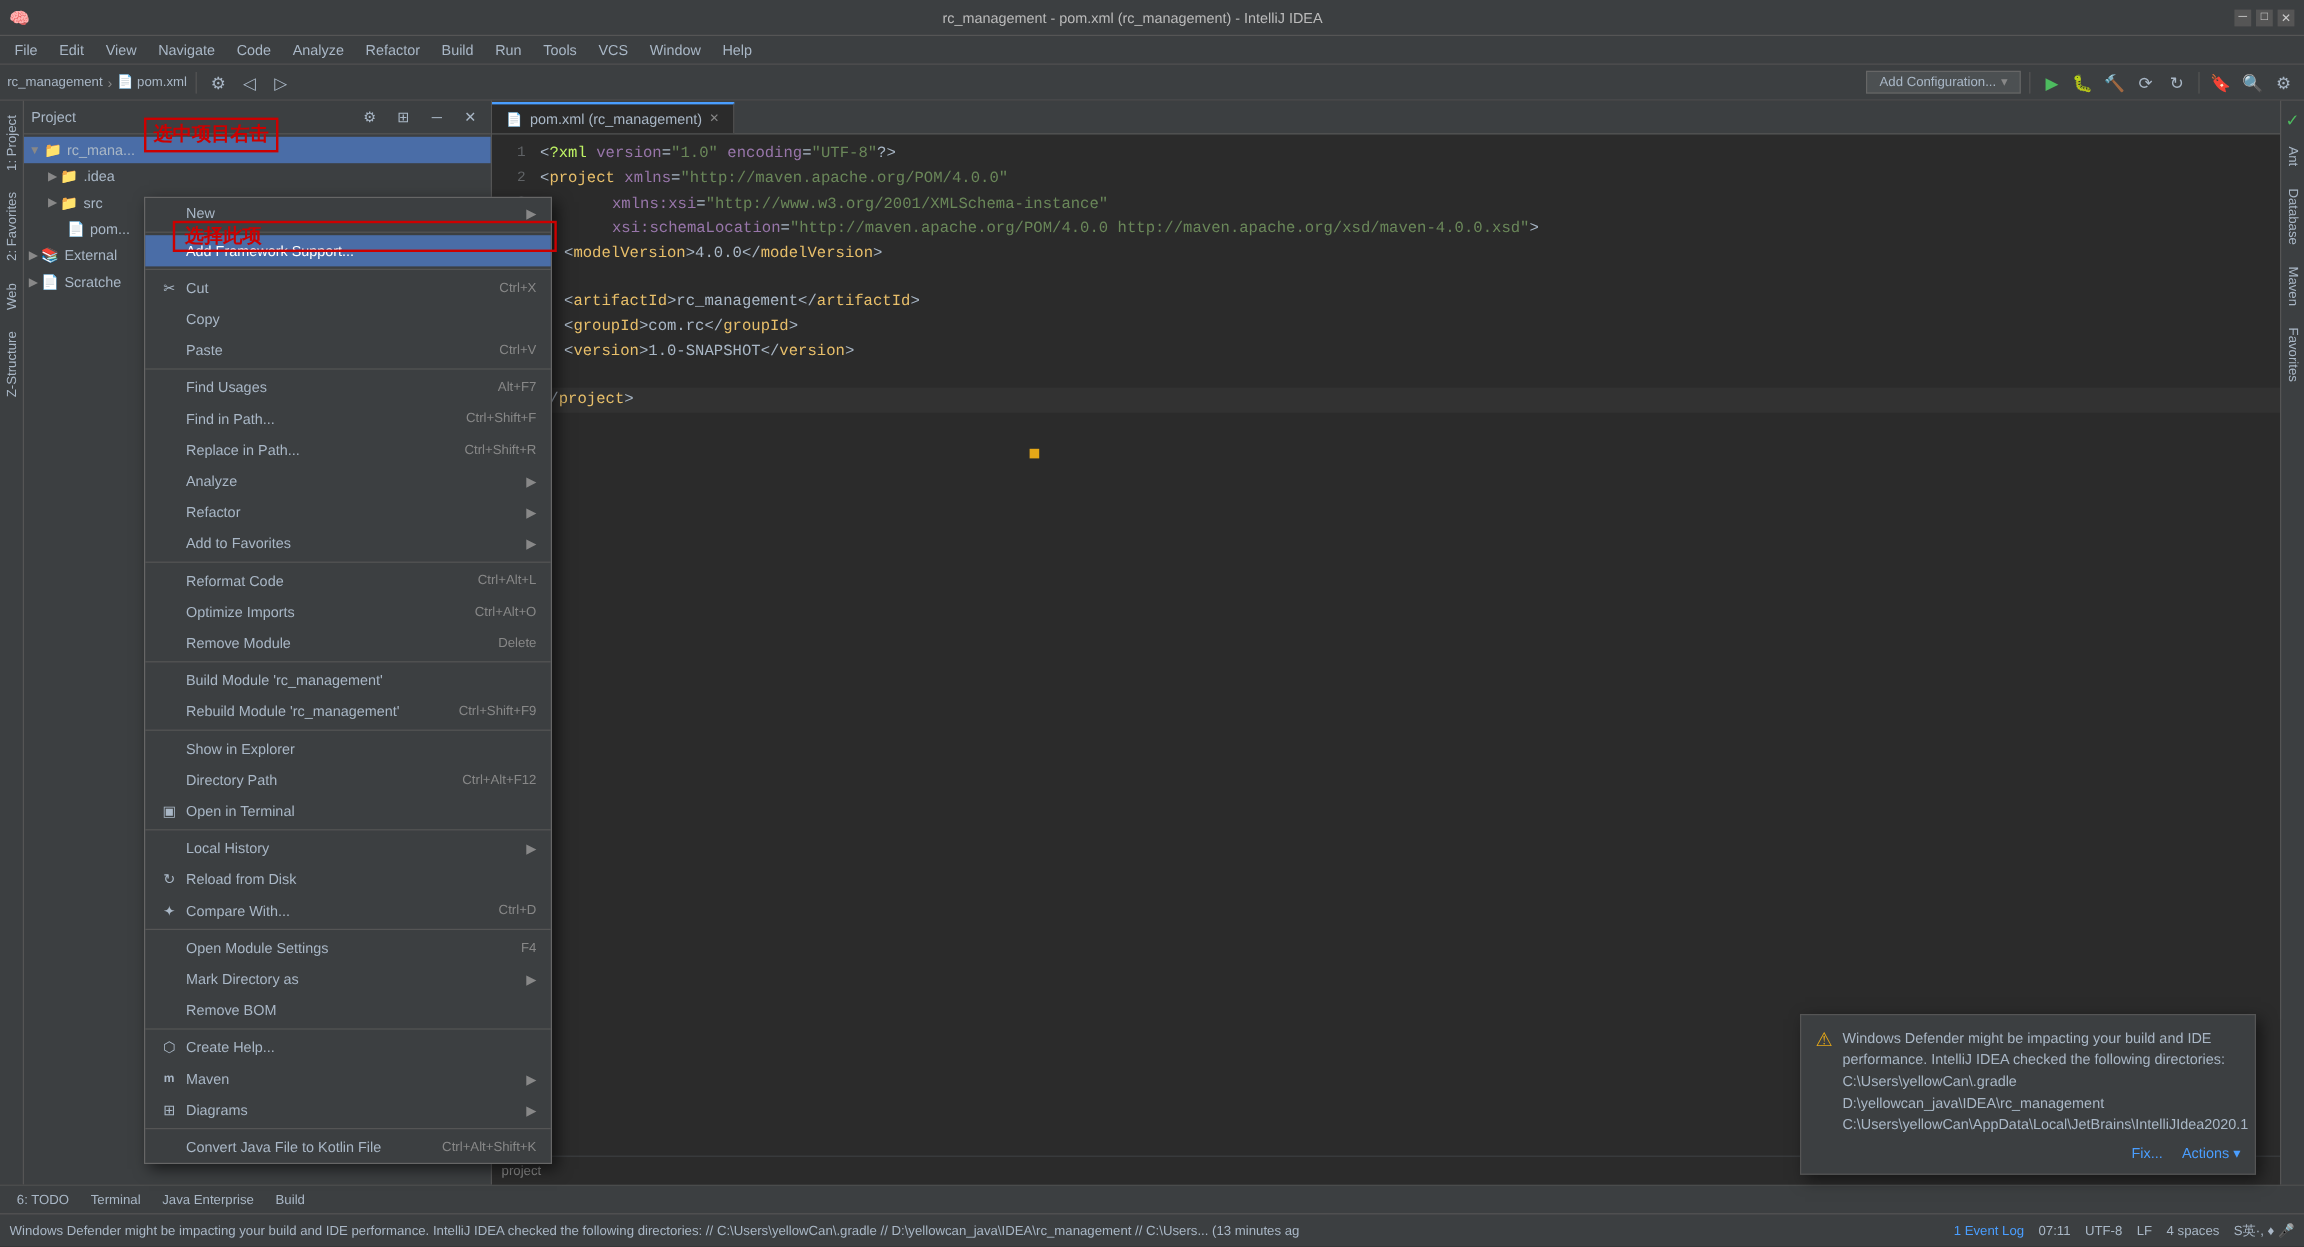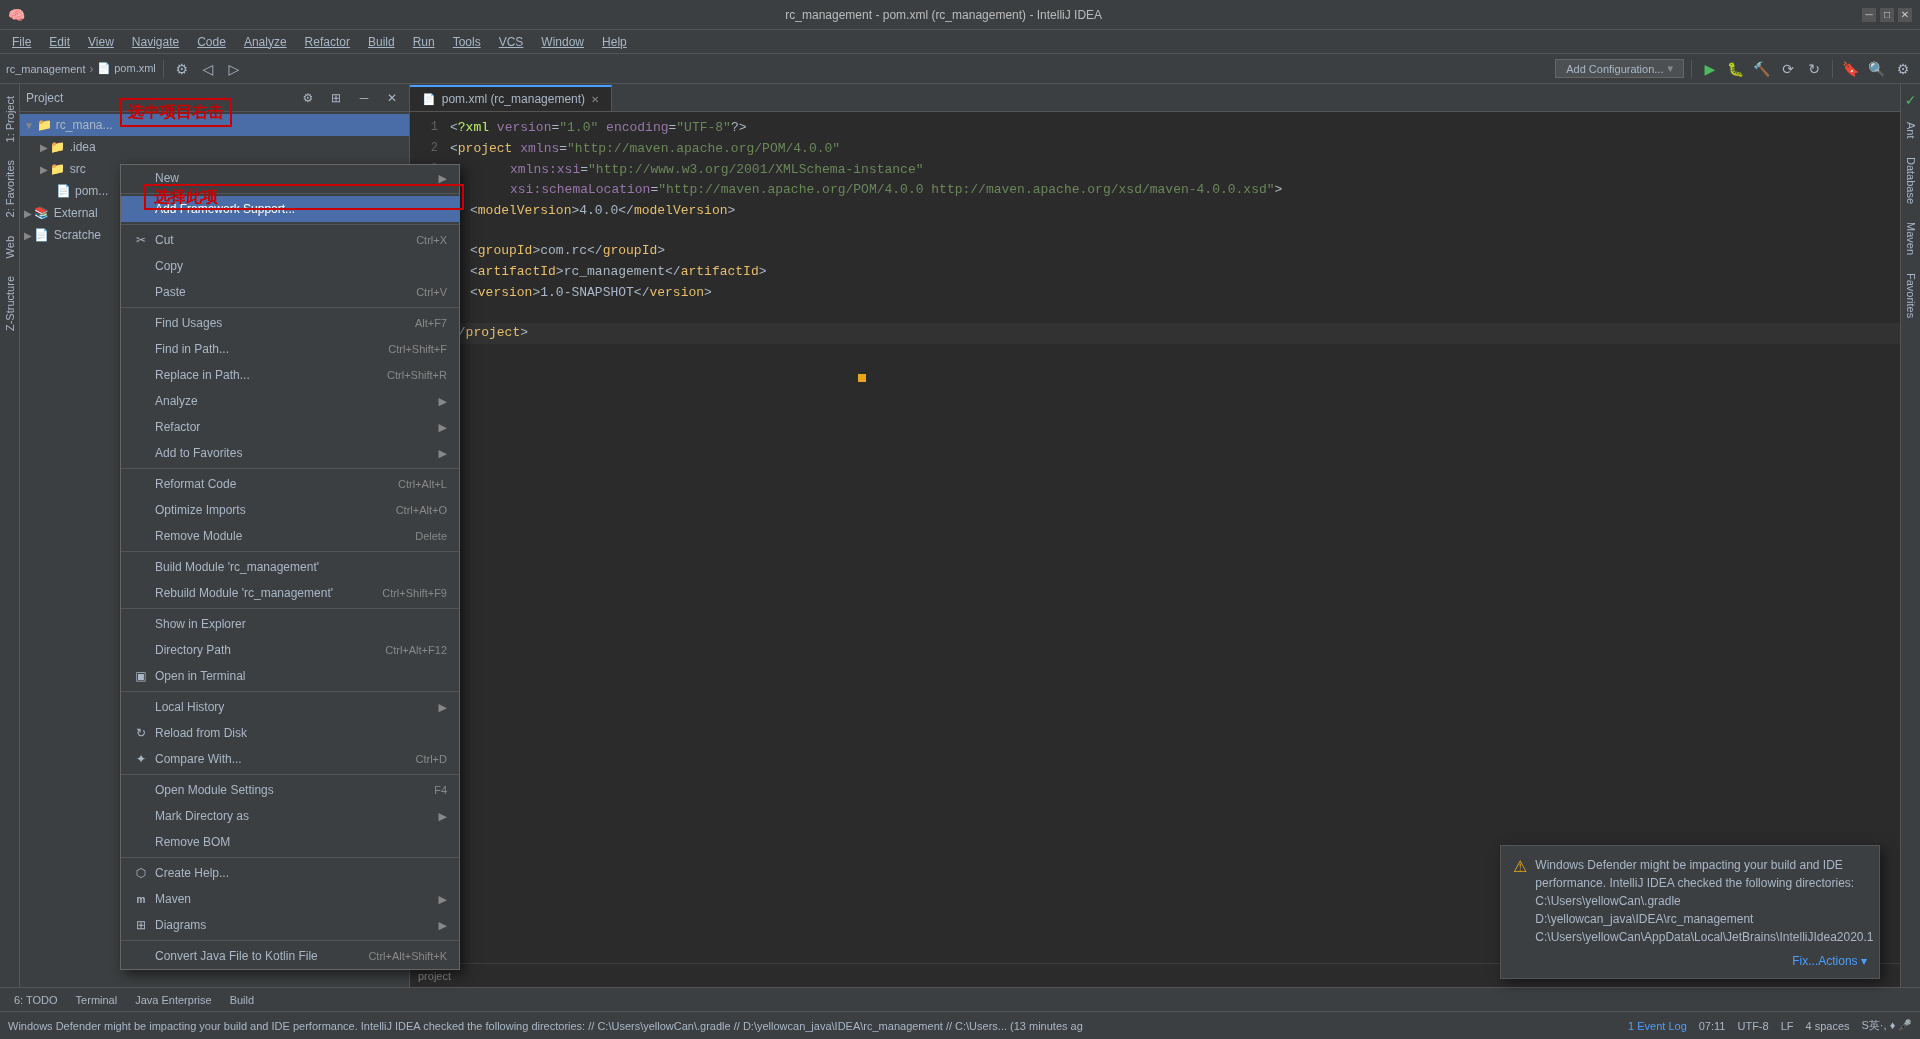--- a/index.html
+++ b/index.html
@@ -53,21 +53,20 @@
 
     
     #menubar {
       height: 24px;
       background: #3c3f41;
       display: flex;
       align-items: center;
       padding: 0 4px;
       border-bottom: 1px solid #555;
       gap: 2px;
-      text-decoration: underline;
     }
     .menu-item {
       padding: 2px 8px;
       color: #a9b7c6;
       cursor: pointer;
       font-size: 12px;
     }
 
     
     #toolbar {
@@ -407,21 +406,21 @@
     }
     #notif-text {
       font-size: 12px;
       color: #a9b7c6;
       line-height: 1.5;
       flex: 1;
     }
     #notif-actions {
       display: flex;
       justify-content: flex-end;
-      gap: 0;
+      gap: 16px;
       margin-top: 8px;
     }
     .notif-action {
       color: #4a9eff;
       cursor: pointer;
       font-size: 12px;
     }
   </style>
 </head>
 <body>
@@ -781,26 +780,26 @@
       </div>
       <div class="code-line">
         <span class="line-num">5</span>
         <span class="code-text" style="padding-left:20px;"><span class="xml-bracket">&lt;</span><span class="xml-tag">modelVersion</span><span class="xml-bracket">&gt;</span><span>4.0.0</span><span class="xml-bracket">&lt;/</span><span class="xml-tag">modelVersion</span><span class="xml-bracket">&gt;</span></span>
       </div>
       <div class="code-line">
         <span class="line-num">6</span>
         <span class="code-text"></span>
       </div>
       <div class="code-line">
+        <span class="line-num">8</span>
+        <span class="code-text" style="padding-left:20px;"><span class="xml-bracket">&lt;</span><span class="xml-tag">artifactId</span><span class="xml-bracket">&gt;</span><span>rc_management</span><span class="xml-bracket">&lt;/</span><span class="xml-tag">artifactId</span><span class="xml-bracket">&gt;</span></span>
+      </div>
+      <div class="code-line">
         <span class="line-num">7</span>
         <span class="code-text" style="padding-left:20px;"><span class="xml-bracket">&lt;</span><span class="xml-tag">groupId</span><span class="xml-bracket">&gt;</span><span>com.rc</span><span class="xml-bracket">&lt;/</span><span class="xml-tag">groupId</span><span class="xml-bracket">&gt;</span></span>
-      </div>
-      <div class="code-line">
-        <span class="line-num">8</span>
-        <span class="code-text" style="padding-left:20px;"><span class="xml-bracket">&lt;</span><span class="xml-tag">artifactId</span><span class="xml-bracket">&gt;</span><span>rc_management</span><span class="xml-bracket">&lt;/</span><span class="xml-tag">artifactId</span><span class="xml-bracket">&gt;</span></span>
       </div>
       <div class="code-line">
         <span class="line-num">9</span>
         <span class="code-text" style="padding-left:20px;"><span class="xml-bracket">&lt;</span><span class="xml-tag">version</span><span class="xml-bracket">&gt;</span><span>1.0-SNAPSHOT</span><span class="xml-bracket">&lt;/</span><span class="xml-tag">version</span><span class="xml-bracket">&gt;</span></span>
       </div>
       <div class="code-line">
         <span class="line-num">10</span>
         <span class="code-text"></span>
       </div>
       <div class="code-line highlight-line">

